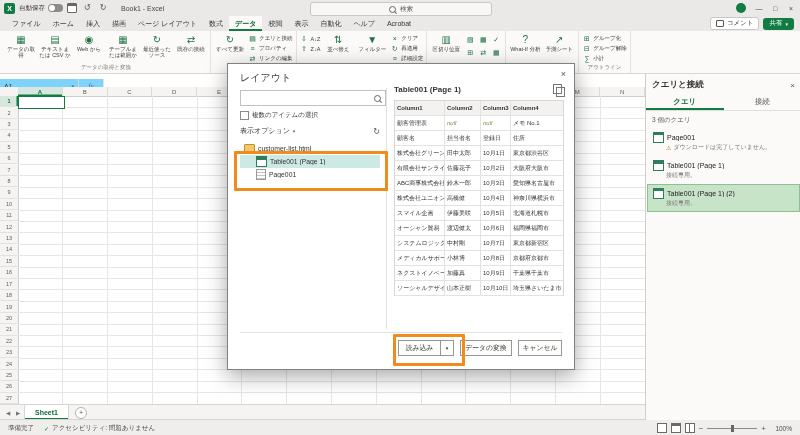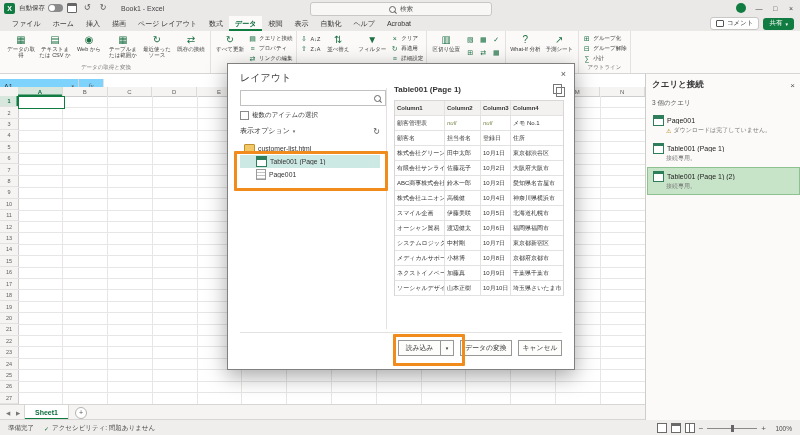--- a/index.html
+++ b/index.html
@@ -502,20 +502,24 @@
       <span class="zoomsign">+</span>
       <span class="st-zoom">100%</span>
     </span>
   </div>
 
   <div class="pane">
     <div class="pane-head">
       <span class="pane-title">クエリと接続</span>
       <span class="pane-close">×</span>
     </div>
+    <div class="pane-tabs">
+        <span class="ptab active">クエリ</span>
+        <span class="ptab">接続</span>
+      </div>
     <div class="pane-count">3 個のクエリ</div>
     <div>
         <div class="qitem">
           <div class="qname-row">
             <span class="ticon table"></span>
             <span class="qname">Page001</span>
           </div>
           <div class="qstatus">
             <span class="qwarn">⚠</span>
             <span>ダウンロードは完了していません。</span>

